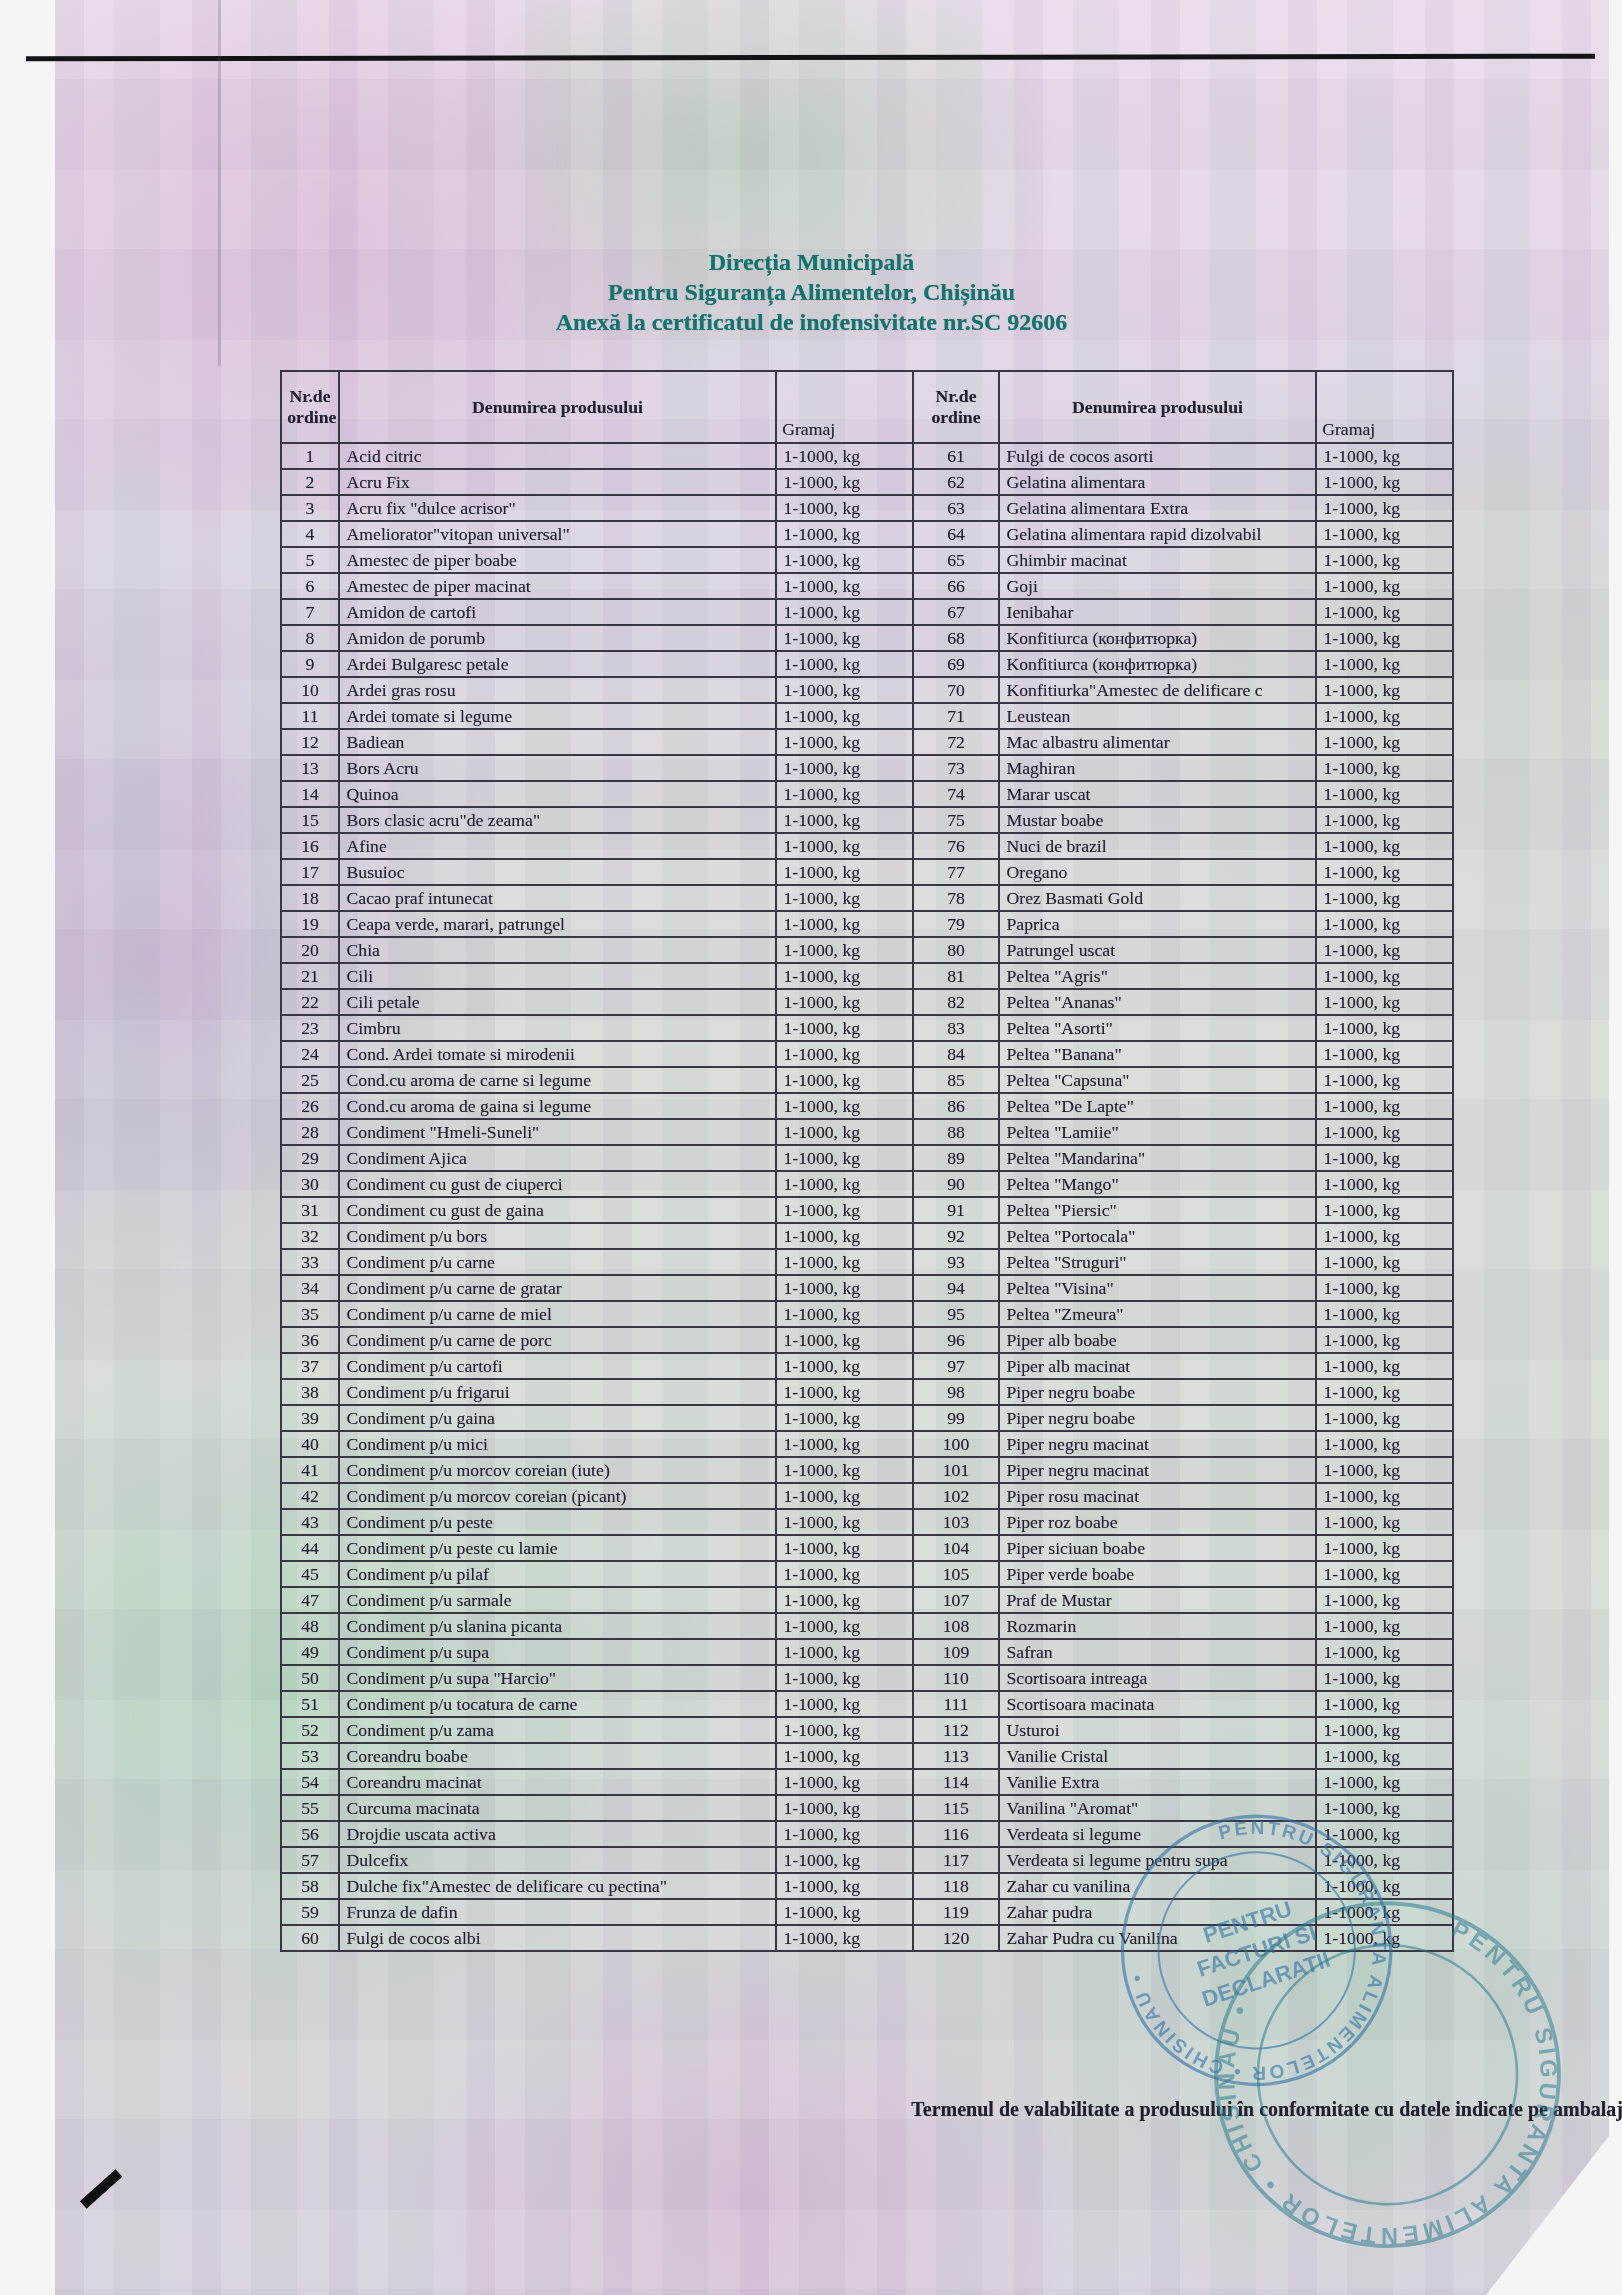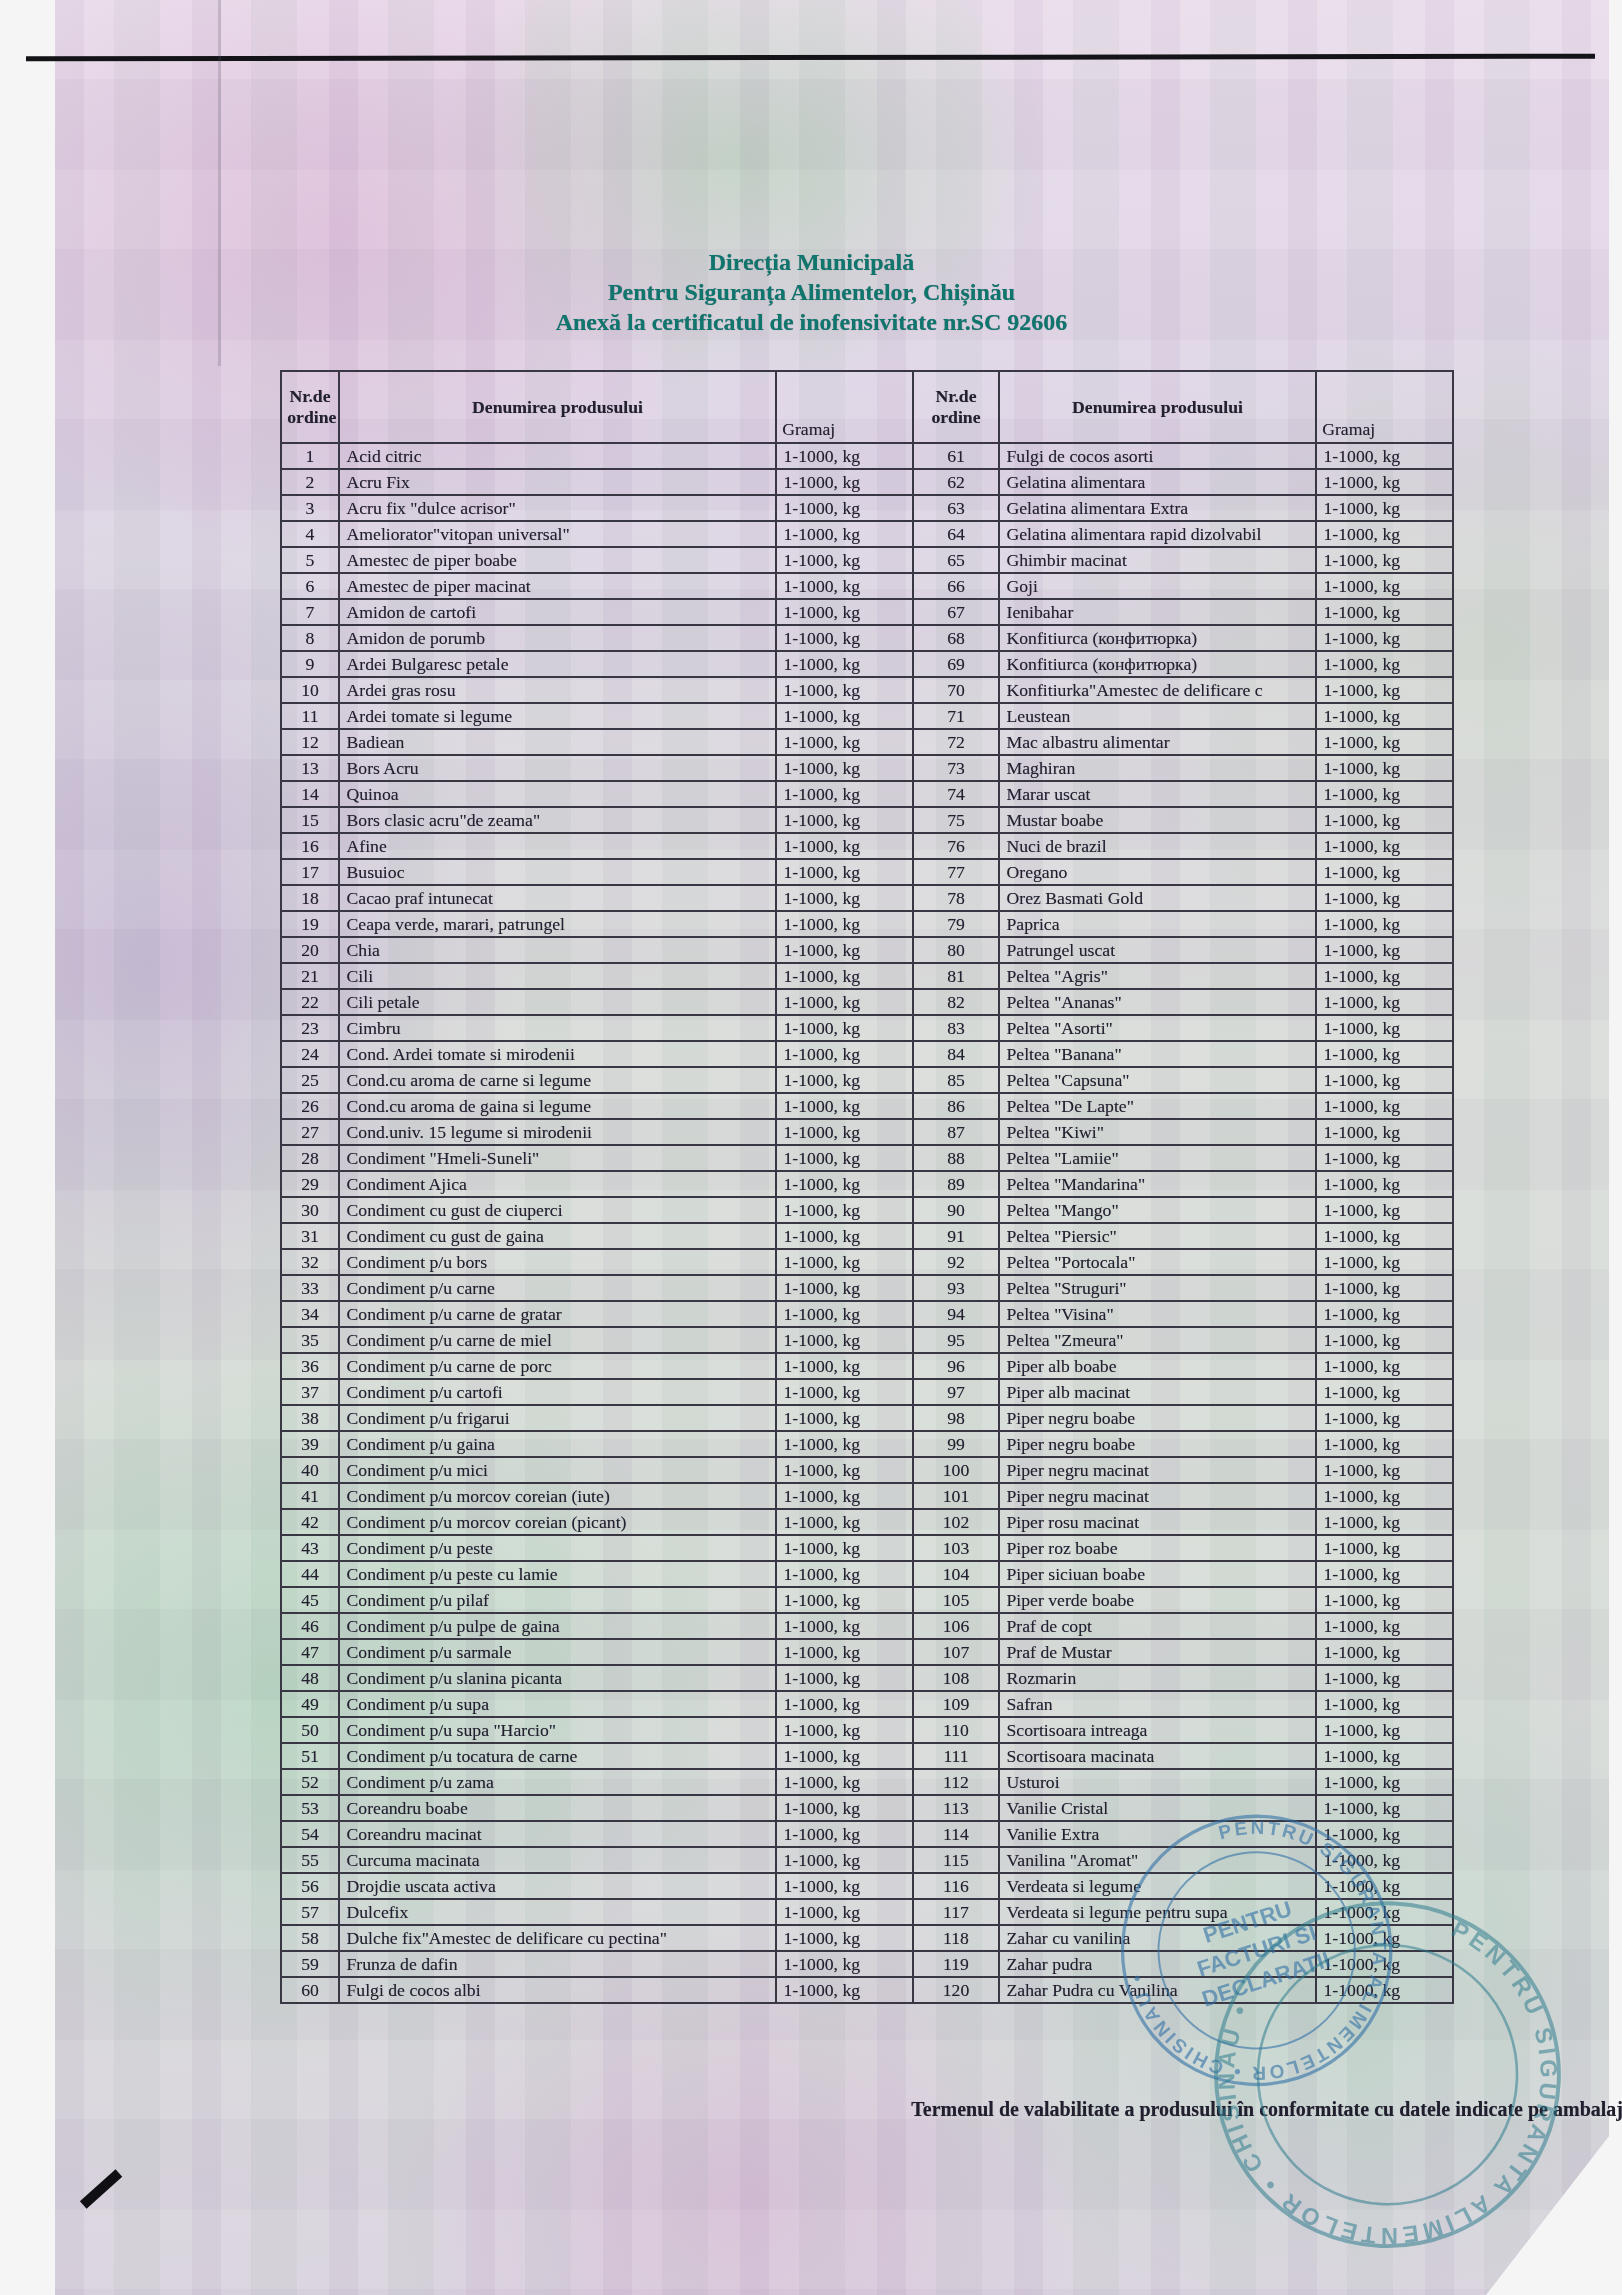--- a/index.html
+++ b/index.html
@@ -291,28 +291,20 @@
         </tr>
         <tr>
           <td class="c-nr">26</td>
           <td class="c-name">Cond.cu aroma de gaina si legume</td>
           <td class="c-gram">1-1000, kg</td>
           <td class="c-nr">86</td>
           <td class="c-name">Peltea "De Lapte"</td>
           <td class="c-gram">1-1000, kg</td>
         </tr>
         <tr>
-          <td class="c-nr">27</td>
-          <td class="c-name">Cond.univ. 15 legume si mirodenii</td>
-          <td class="c-gram">1-1000, kg</td>
-          <td class="c-nr">87</td>
-          <td class="c-name">Peltea "Kiwi"</td>
-          <td class="c-gram">1-1000, kg</td>
-        </tr>
-        <tr>
           <td class="c-nr">28</td>
           <td class="c-name">Condiment "Hmeli-Suneli"</td>
           <td class="c-gram">1-1000, kg</td>
           <td class="c-nr">88</td>
           <td class="c-name">Peltea "Lamiie"</td>
           <td class="c-gram">1-1000, kg</td>
         </tr>
         <tr>
           <td class="c-nr">29</td>
           <td class="c-name">Condiment Ajica</td>
@@ -440,28 +432,20 @@
           <td class="c-nr">104</td>
           <td class="c-name">Piper siciuan boabe</td>
           <td class="c-gram">1-1000, kg</td>
         </tr>
         <tr>
           <td class="c-nr">45</td>
           <td class="c-name">Condiment p/u pilaf</td>
           <td class="c-gram">1-1000, kg</td>
           <td class="c-nr">105</td>
           <td class="c-name">Piper verde boabe</td>
-          <td class="c-gram">1-1000, kg</td>
-        </tr>
-        <tr>
-          <td class="c-nr">46</td>
-          <td class="c-name">Condiment p/u pulpe de gaina</td>
-          <td class="c-gram">1-1000, kg</td>
-          <td class="c-nr">106</td>
-          <td class="c-name">Praf de copt</td>
           <td class="c-gram">1-1000, kg</td>
         </tr>
         <tr>
           <td class="c-nr">47</td>
           <td class="c-name">Condiment p/u sarmale</td>
           <td class="c-gram">1-1000, kg</td>
           <td class="c-nr">107</td>
           <td class="c-name">Praf de Mustar</td>
           <td class="c-gram">1-1000, kg</td>
         </tr>

